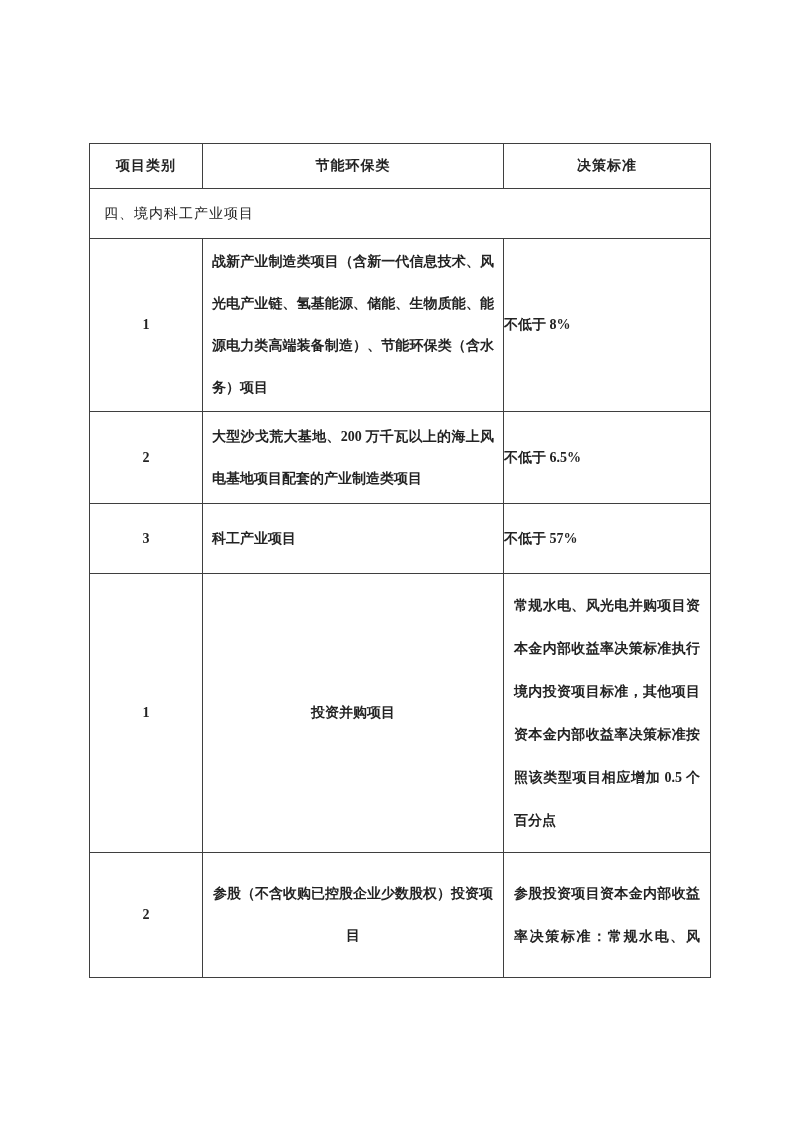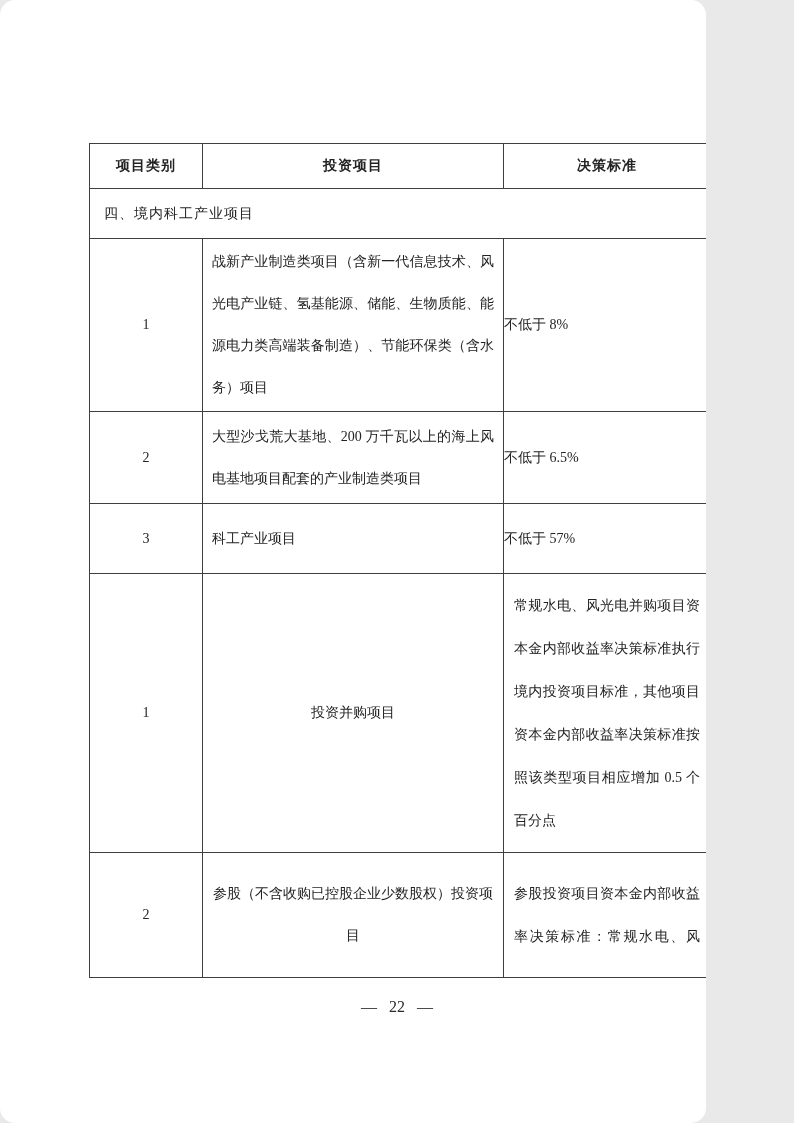--- a/index.html
+++ b/index.html
@@ -3,39 +3,38 @@
 <meta charset="utf-8">
 <style>
   * { margin: 0; padding: 0; box-sizing: border-box; }
   html, body { background: #e9e9e9; }
   body {
     font-family: "Liberation Serif", "DejaVu Serif", serif;
     -webkit-font-smoothing: antialiased;
   }
   .page {
     position: relative;
-    width: 706px;
+    width: 794px;
     height: 1123px;
     background: #ffffff;
     overflow: hidden;
     color: #1f1f1f;
-    border-radius: 15px;
   }
   table.doc-table {
     position: absolute;
     left: 89px;
     top: 143px;
     width: 621px;
     border-collapse: collapse;
     table-layout: fixed;
   }
   .doc-table th, .doc-table td {
     border: 1px solid #3f3f3f;
     font-size: 14px;
-    font-weight: normal;
+    font-weight: bold;
     vertical-align: middle;
     overflow: hidden;
     color: #232323;
   }
   .header-row th {
     height: 45px;
     font-weight: bold;
     text-align: center;
     letter-spacing: 1px;
   }
@@ -90,21 +89,21 @@
 
   <table class="doc-table">
     <colgroup>
       <col style="width:113px">
       <col style="width:301px">
       <col style="width:207px">
     </colgroup>
     <thead>
       <tr class="header-row">
         <th>项目类别</th>
-        <th>投资项目</th>
+        <th>节能环保类</th>
         <th>决策标准</th>
       </tr>
     </thead>
     <tbody>
 
       <tr class="section-row h-sec4">
         <td colspan="3">四、境内科工产业项目</td>
       </tr>
       <tr class="h-r1">
         <td class="num-cell">1</td>
@@ -128,15 +127,14 @@
         <td class="std-cell-justify">常规水电、风光电并购项目资本金内部收益率决策标准执行境内投资项目标准，其他项目资本金内部收益率决策标准按照该类型项目相应增加 0.5 个百分点</td>
       </tr>
       <tr class="h-r5">
         <td class="num-cell">2</td>
         <td class="type-cell-center">参股（不含收购已控股企业少数股权）投资项目</td>
         <td class="std-cell-justify justify-all">参股投资项目资本金内部收益率决策标准：常规水电、风</td>
       </tr>
     </tbody>
   </table>
 
-  <div class="page-footer">— 22 —</div>
 
 </div>
 
 </body></html>

